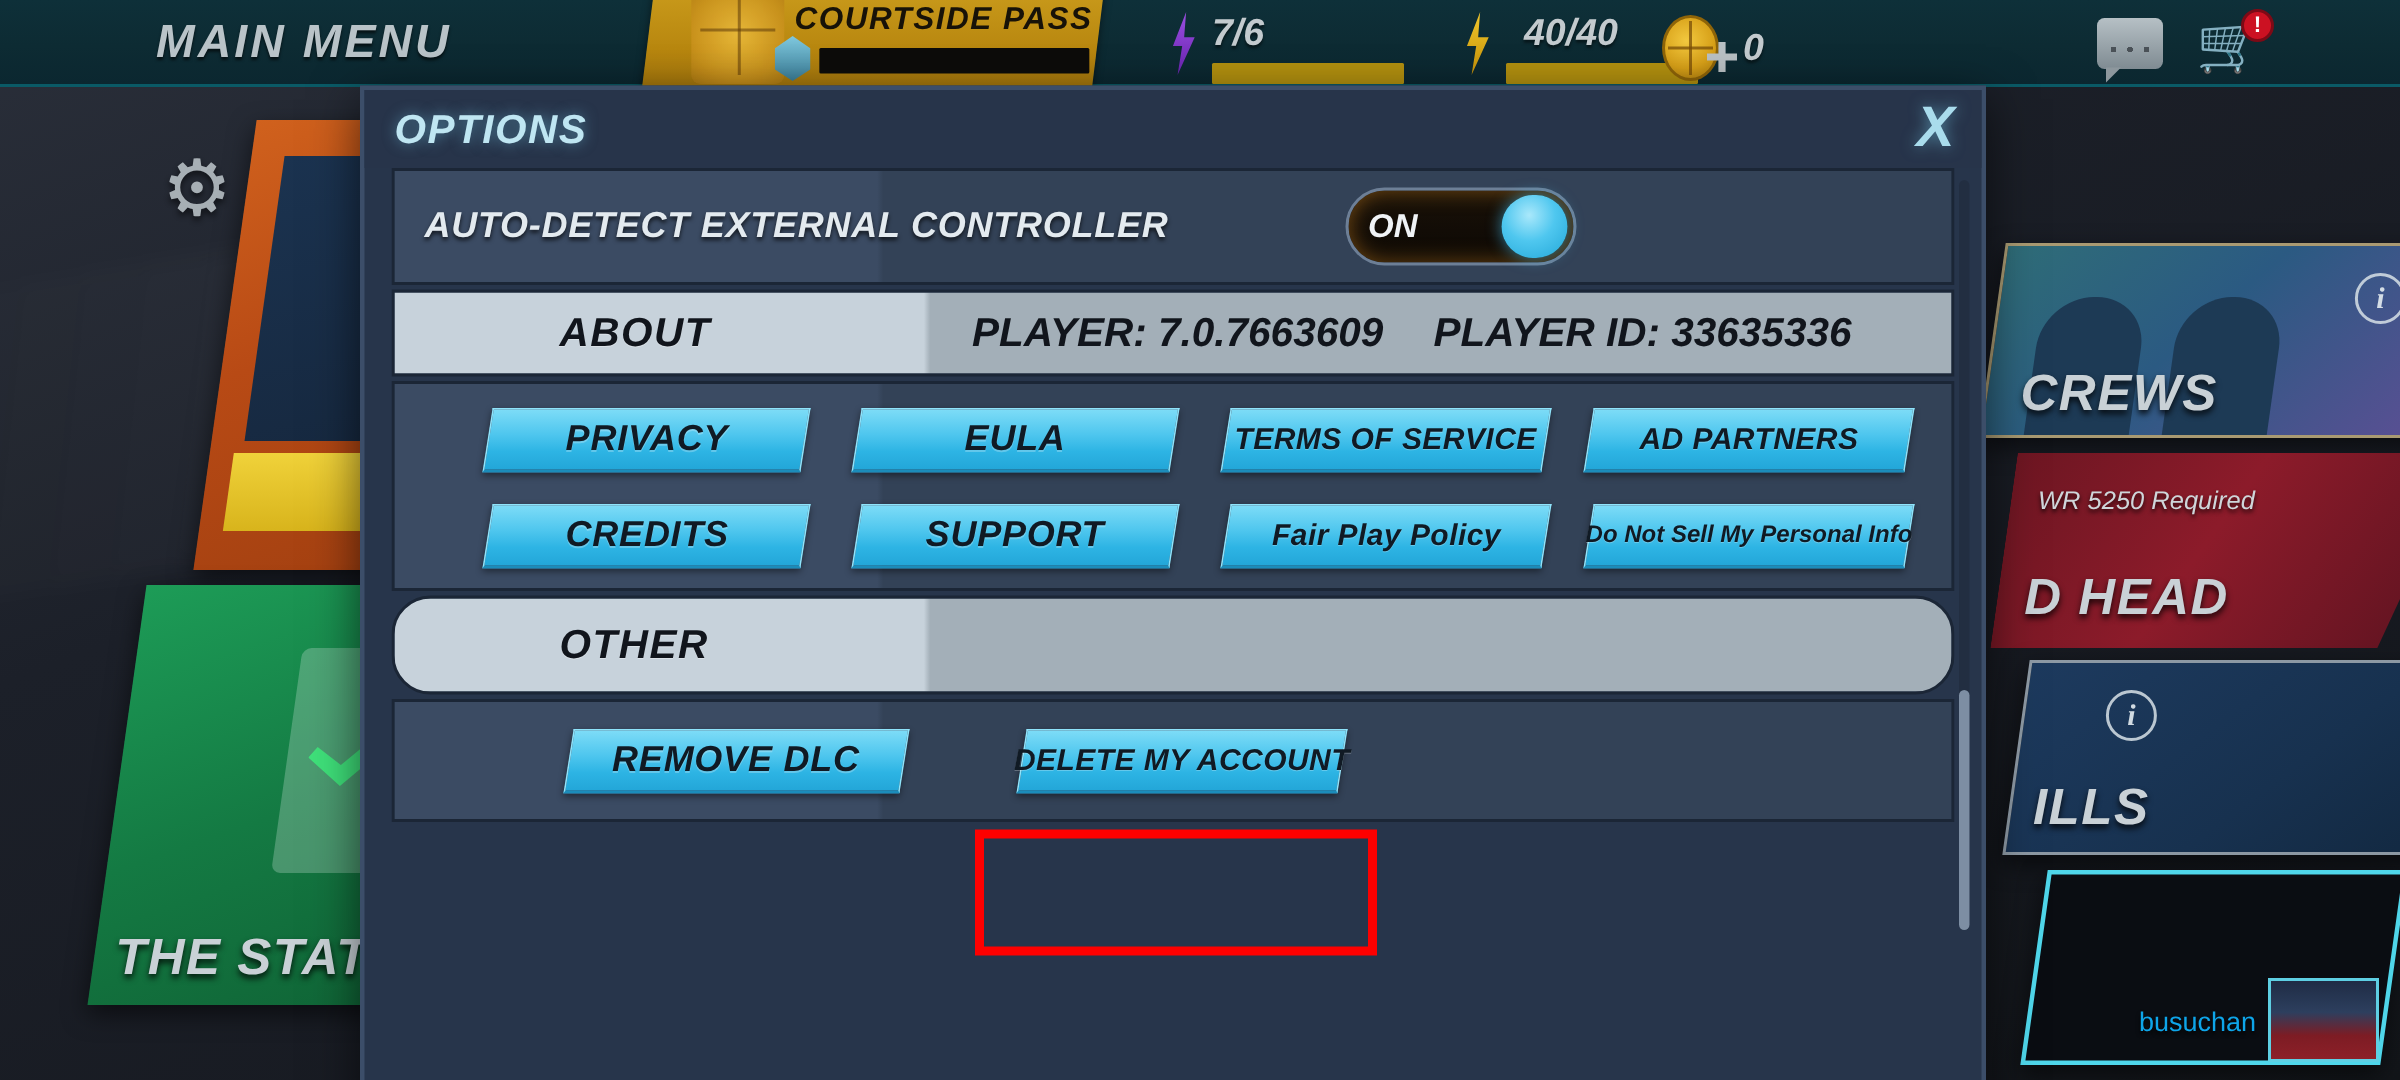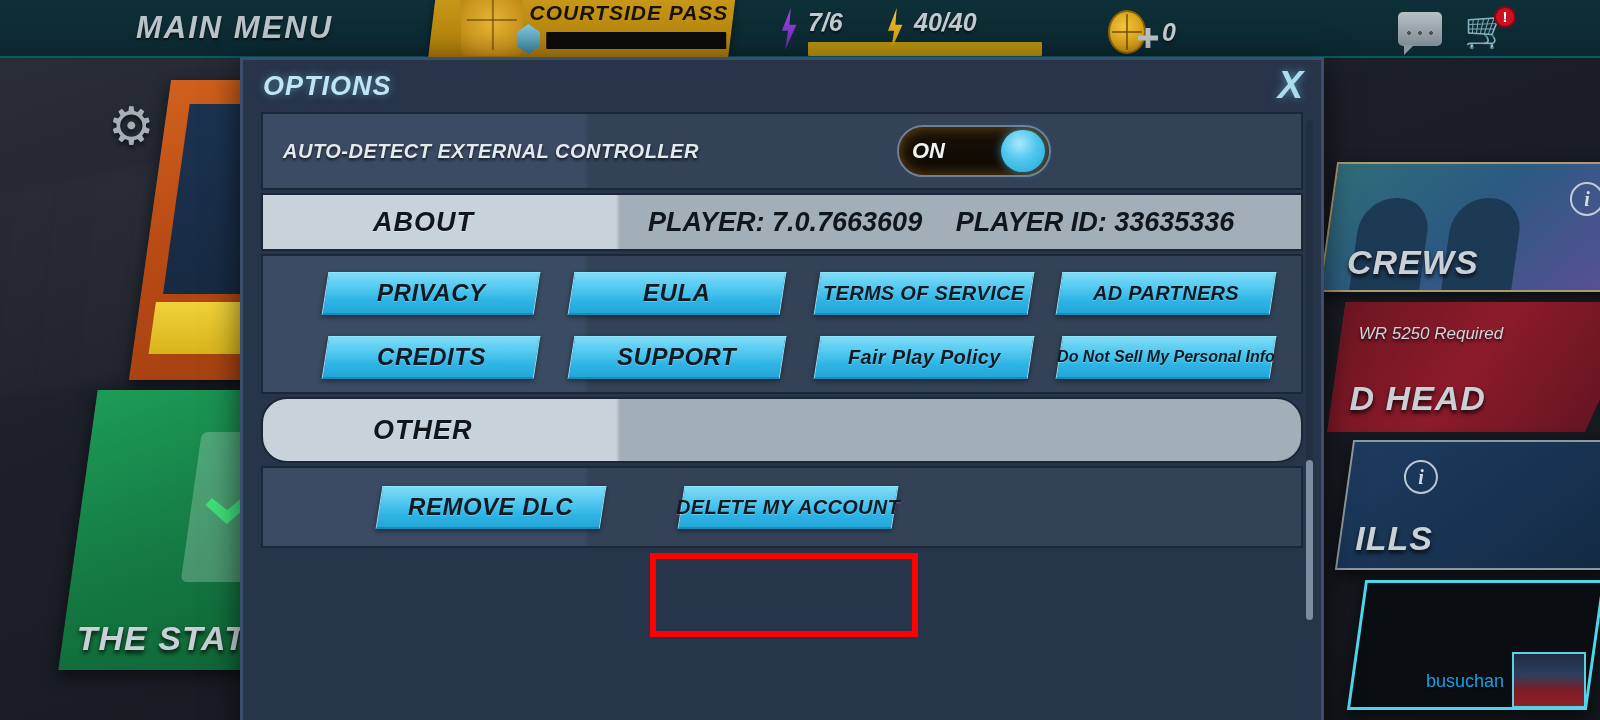--- a/index.html
+++ b/index.html
@@ -39,21 +39,20 @@
     background: linear-gradient(180deg, #0e3039 0%, #0d2b33 55%, #0b2730 100%);
     border-bottom: 2px solid #0a5a66;
     z-index: 20;
   }
   .main-menu-title {
     position: absolute; left: 104px; top: 10px;
     font-size: 31px; font-style: italic; font-weight: bold;
     letter-spacing: 2px;
     color: #b9c3c8;
     text-shadow: 0 2px 2px rgba(0,0,0,.6);
-    margin-left: 32px;
   }
 
   .pass-banner {
     position: absolute; left: 432px; top: -6px;
     width: 300px; height: 64px;
     background: linear-gradient(180deg,#c99a1b 0%, #b8870f 60%, #a7780c 100%);
     transform: skewX(-7deg);
     box-shadow: 0 2px 6px rgba(0,0,0,.5);
     overflow: hidden;
   }
@@ -328,21 +327,21 @@
   .row-panel {
     background: linear-gradient(90deg,#3b4b63 0%,#3b4b63 31%,#334257 31.4%,#334257 100%);
     border: 2px solid #1b2636;
     margin-bottom: 3px;
   }
 
   .toggle-row { height: 78px; }
   .toggle-row .lbl {
     position: absolute; left: 20px; top: 50%;
     transform: translateY(-50%);
-    font-size: 20px; font-weight: bold; font-style: italic;
+    font-size: 24px; font-weight: bold; font-style: italic;
     letter-spacing: .5px; color: #e3eaef;
     text-shadow: 0 2px 3px rgba(0,0,0,.7);
     text-align: right;
   }
   .toggle {
     position: absolute; right: 250px; top: 50%;
     transform: translateY(-50%);
     width: 154px; height: 52px;
     border-radius: 26px;
     background: linear-gradient(180deg,#1a1208 0%,#120c06 55%,#0e0a05 100%);
@@ -477,21 +476,21 @@
       <div class="pass-label">COURTSIDE PASS</div>
       <div class="pass-bar"></div>
     </div>
 
     <div class="meter" style="left:778px;">
       <div class="bolt purple"></div>
       <div class="meter-text">7/6</div>
       <div class="meter-bar" style="width:128px;"></div>
     </div>
 
-    <div class="meter" style="left:884px;">
+    <div class="meter" style="left:974px;gap:12px;">
       <div class="bolt gold"></div>
       <div class="meter-text">40/40</div>
       <div class="meter-bar" style="width:128px;"></div>
     </div>
 
     <div class="coin-wrap" style="left:1108px;">
       <div class="coin"></div>
       <div class="plus"></div>
       <div class="coin-count">0</div>
     </div>

